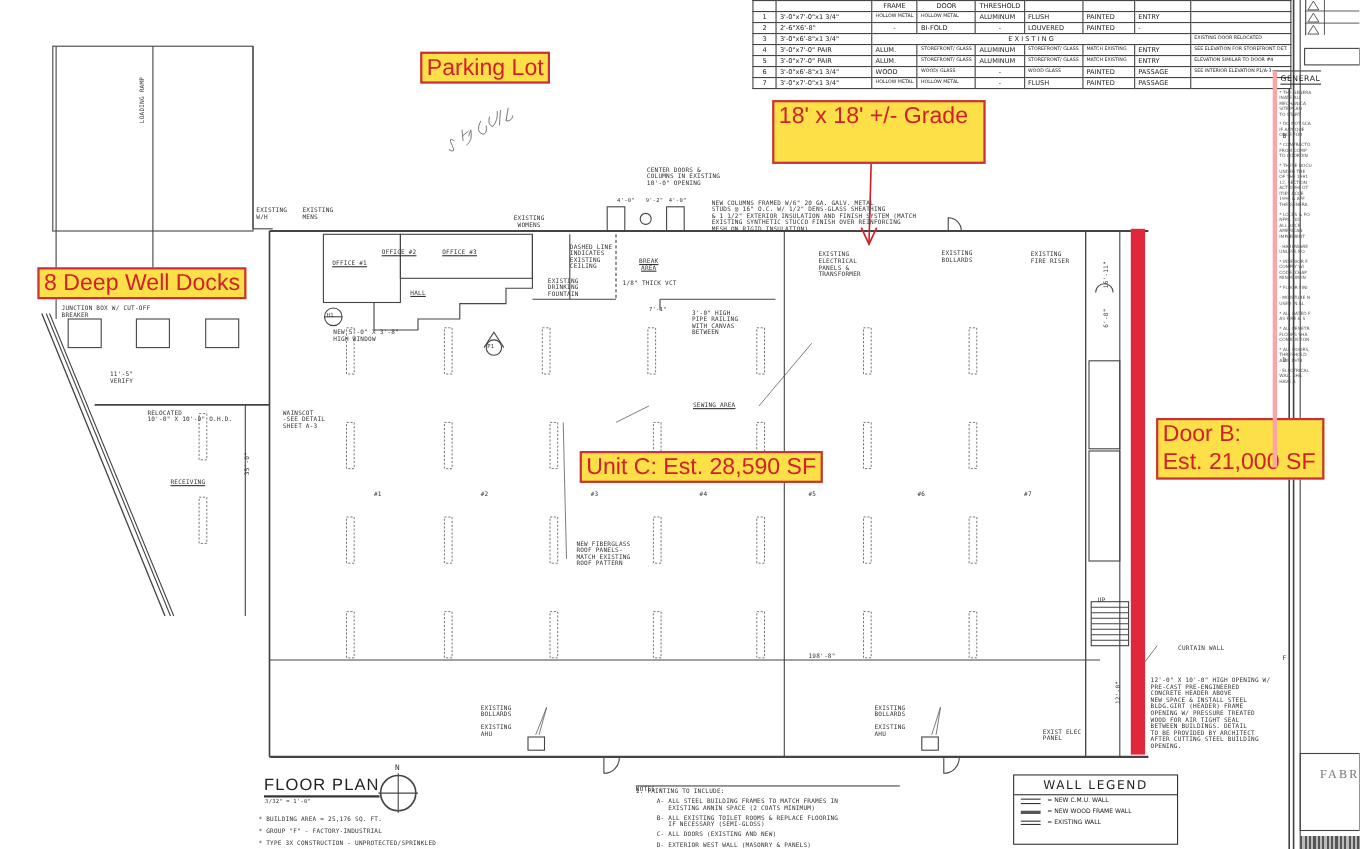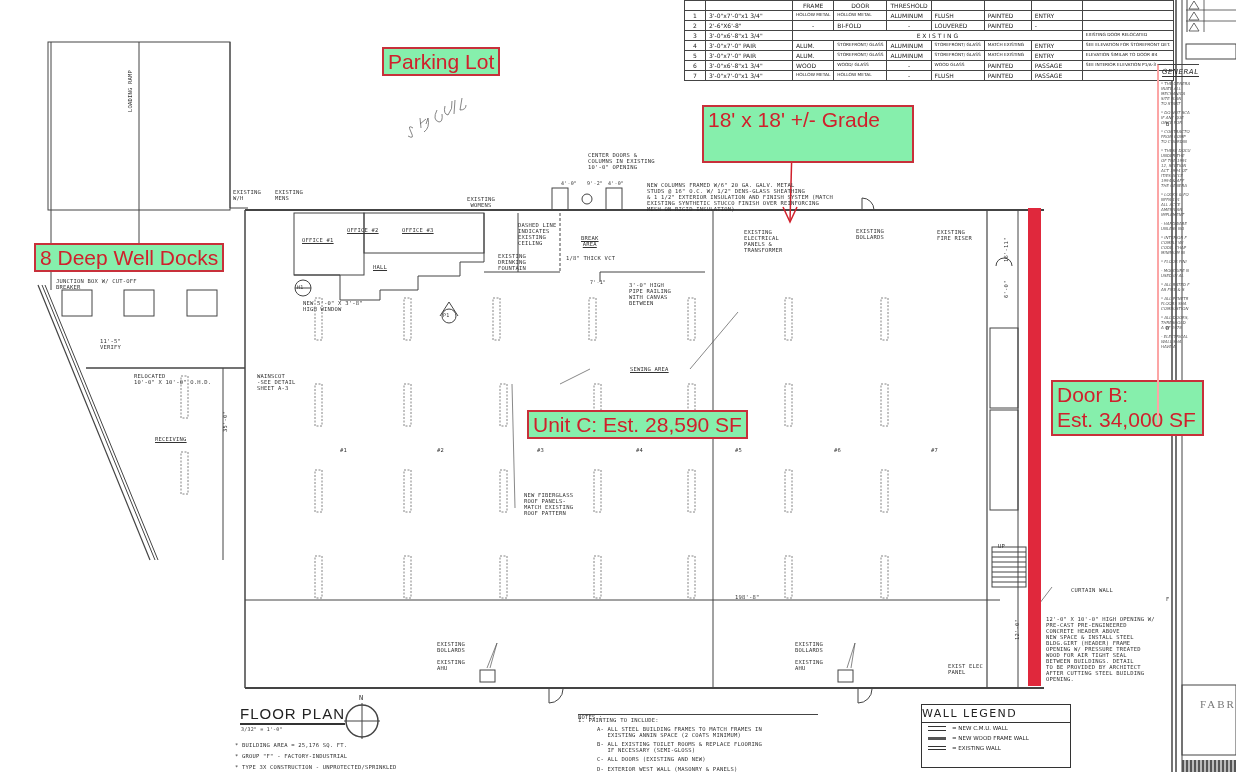--- a/index.html
+++ b/index.html
@@ -1,30 +1,30 @@
 <!DOCTYPE html>
 <html><head>
 <meta charset="utf-8">
 <style>
   html,body{margin:0;padding:0;background:#fff;}
   body{width:1236px;height:772px;position:relative;overflow:hidden;font-family:"DejaVu Sans",sans-serif;color:#222;}
   .abs{position:absolute;}
   svg.plan{position:absolute;left:0;top:0;}
   .tiny{font-family:"DejaVu Sans Mono",monospace;font-size:5.5px;line-height:6px;color:#333;letter-spacing:.2px;white-space:pre;text-transform:uppercase;}
-  .callout{position:absolute;border:2px solid #c8303a;background:#86efac;color:#d0202c;font-family:"Liberation Sans",sans-serif;font-size:21px;line-height:25px;padding:0 4px;white-space:nowrap;}
+  .callout{position:absolute;border:2px solid #c8303a;background:#fde047;color:#d0202c;font-family:"Liberation Sans",sans-serif;font-size:21px;line-height:25px;padding:0 4px;white-space:nowrap;}
   table.sched{position:absolute;left:684px;top:0;border-collapse:collapse;font-family:"DejaVu Sans",sans-serif;font-size:6px;color:#222;background:#fff;}
   table.sched td{border:1px solid #444;height:9px;padding:0 3px;white-space:nowrap;}
   table.sched td.c{text-align:center;}
   table.sched td.sm{font-size:4.3px;line-height:4.5px;}
   .title-fp{position:absolute;left:240px;top:705px;font-family:"Liberation Sans",sans-serif;font-size:15px;letter-spacing:1px;border-bottom:2px solid #333;padding-bottom:1px;text-align:right;}
   .legend{position:absolute;left:921px;top:704px;width:148px;height:62px;border:1px solid #333;}
-  .legend .h{font-family:"DejaVu Sans",sans-serif;font-size:11px;letter-spacing:1.5px;border-bottom:1px solid #333;height:17px;line-height:17px;}
+  .legend .h{font-family:"DejaVu Sans",sans-serif;font-size:11px;letter-spacing:1.5px;text-align:center;border-bottom:1px solid #333;height:17px;line-height:17px;}
   .legend .row{display:flex;align-items:center;gap:6px;font-size:5.5px;height:10px;padding-left:6px;font-family:"DejaVu Sans",sans-serif;}
   .legend .sw{width:18px;height:3px;}
-  .gnotes{position:absolute;left:1157px;top:64px;width:40px;height:360px;border-left:2px solid #fca5a5;border-top:1px solid #444;overflow:hidden;font-style:italic;}
+  .gnotes{position:absolute;left:1157px;top:64px;width:40px;height:360px;border-left:4px solid #fca5a5;border-top:1px solid #444;overflow:hidden;}
   .gnotes .gh{font-size:7px;letter-spacing:.5px;margin:3px 0 4px 3px;border-bottom:1px solid #333;}
   .gnotes .gt{font-size:4px;line-height:5px;margin:0 0 4px 2px;color:#555;white-space:pre;}
 </style>
 </head>
 <body>
 
 <svg class="plan" width="1236" height="772" viewBox="0 0 1236 772">
   <g stroke="#444" fill="none" stroke-width="1">
 
     <rect x="48" y="42" width="182" height="168"></rect>
@@ -340,28 +340,28 @@
 
 <div class="tiny abs" style="left:340px;top:447px;">#1</div>
 <div class="tiny abs" style="left:437px;top:447px;">#2</div>
 <div class="tiny abs" style="left:537px;top:447px;">#3</div>
 <div class="tiny abs" style="left:636px;top:447px;">#4</div>
 <div class="tiny abs" style="left:735px;top:447px;">#5</div>
 <div class="tiny abs" style="left:834px;top:447px;">#6</div>
 <div class="tiny abs" style="left:931px;top:447px;">#7</div>
 
 <div class="callout" style="left:382px;top:47px;">Parking Lot</div>
-<div class="callout" style="left:702px;top:105px;height:54px;padding-right:32px;">
+<div class="callout" style="left:702px;top:91px;height:54px;padding-right:14px;">
   <div>18' x 18' +/- Grade</div>
 </div>
 <div class="callout" style="left:34px;top:243px;">8 Deep Well Docks</div>
 <div class="callout" style="left:527px;top:410px;">Unit C: Est. 28,590 SF</div>
 <div class="callout" style="left:1051px;top:380px;height:52px;padding-right:6px;">
   <div>Door B:</div>
-  <div>Est. 34,000 SF</div>
+  <div>Est. 21,000 SF</div>
 </div>
 
 <div class="title-fp">FLOOR PLAN</div>
 <div class="tiny abs" style="left:241px;top:726px;font-size:5px;">3/32" = 1'-0"</div>
 <div class="tiny abs" style="left:359px;top:695px;font-size:7px;">N</div>
 <div class="abs" style="left:344px;top:703px;width:36px;height:36px;"></div>
 <div class="tiny abs" style="left:235px;top:742px;">* BUILDING AREA = 25,176 SQ. FT.</div>
 <div class="tiny abs" style="left:235px;top:753px;">* GROUP "F" - FACTORY-INDUSTRIAL</div>
 <div class="tiny abs" style="left:235px;top:764px;">* TYPE 3X CONSTRUCTION - UNPROTECTED/SPRINKLED</div>
 

